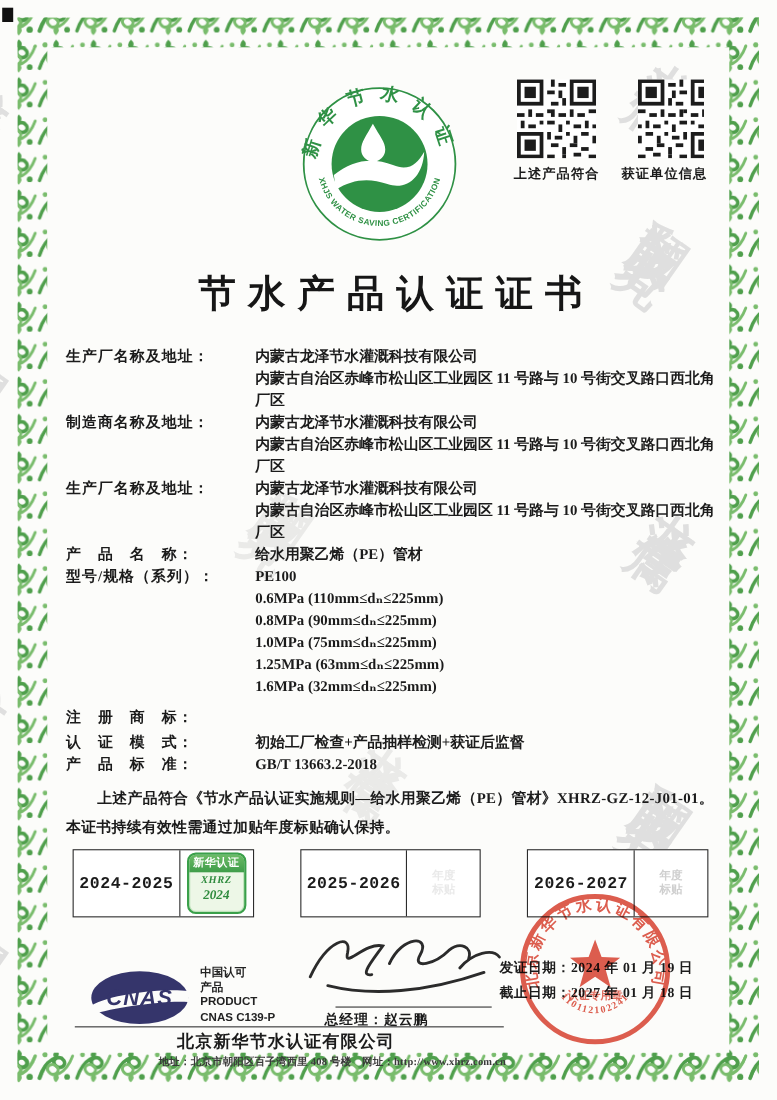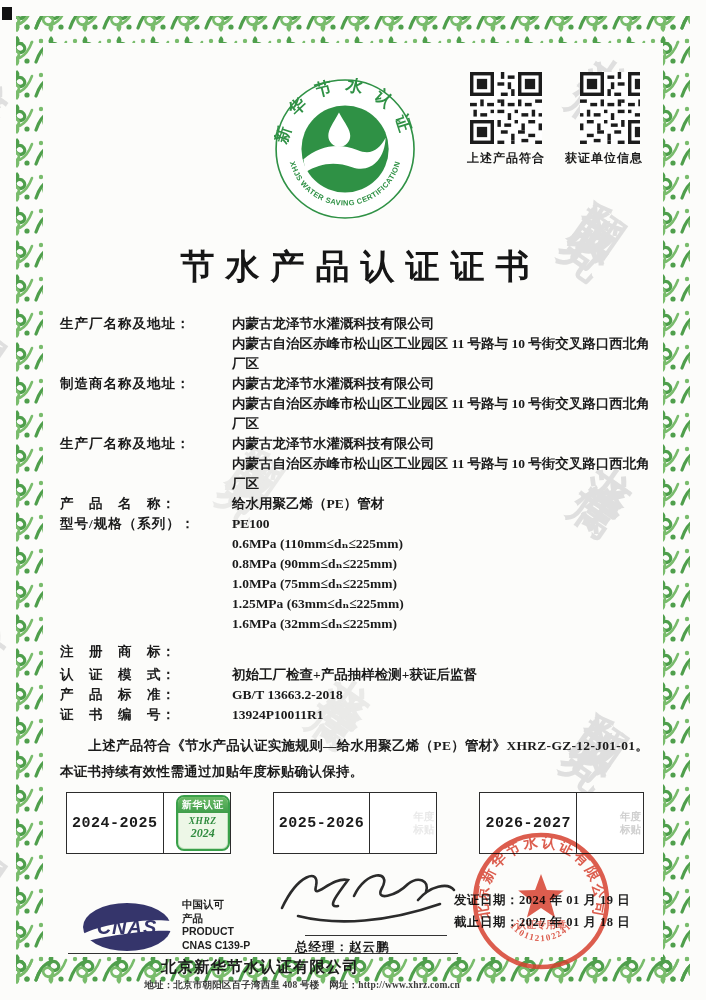--- a/index.html
+++ b/index.html
@@ -42,21 +42,21 @@
   .statement{
     margin:8px 0 0; font-size:13.5px; font-weight:700; line-height:26px;
     text-indent:2.1em; letter-spacing:.3px;
   }
   
   .years{margin-top:7px; display:flex; gap:42px; padding:0 6px;}
   .ybox{flex:1; height:60px; border:1.5px solid #2c2c2c; display:flex; background:#fff;}
   .yb-left{flex:1.45; display:flex; align-items:center; justify-content:center;
     font-weight:700; font-size:15px; letter-spacing:.5px;
     font-family:Liberation Mono, monospace;}
-  .yb-right{flex:1; border-left:1.5px solid #2c2c2c; display:flex; align-items:center; justify-content:flex-end; position:relative;}
+  .yb-right{flex:1; border-left:1.5px solid #2c2c2c; display:flex; align-items:center; justify-content:center; position:relative;}
   .sticker{
     width:50px; height:52px; border:2px solid #3aa04a; border-radius:8px;
     background:#edf7e7; box-shadow:0 0 0 1px #bfe3bb inset;
     display:flex; flex-direction:column; align-items:center; overflow:hidden;
   }
   .sticker-top{width:100%; text-align:center; background:linear-gradient(#6cbb67,#3f9d4a);
     color:#fff; font-weight:700; font-size:10px; line-height:16px; letter-spacing:.5px;
     font-family:"Liberation Sans","DejaVu Sans",sans-serif;}
   .sticker-code{margin-top:3px; font-style:italic; font-weight:700; font-size:9.5px; color:#2f8b3e; letter-spacing:.5px;}
   .sticker-year{font-style:italic; font-weight:800; font-size:12px; color:#2f8b3e;}
@@ -258,26 +258,20 @@
         <span class="fval">
           <span class="vline">初始工厂检查+产品抽样检测+获证后监督</span>
         </span>
       </div>
       <div class="frow">
         <span class="flabel">产　品　标　准：</span>
         <span class="fval">
           <span class="vline">GB/T 13663.2-2018</span>
         </span>
       </div>
-      <div class="frow">
-        <span class="flabel">证　书　编　号：</span>
-        <span class="fval">
-          <span class="vline">13924P10011R1</span>
-        </span>
-      </div>
     </div>
 
     <p class="statement">上述产品符合《节水产品认证实施规则—给水用聚乙烯（PE）管材》XHRZ-GZ-12-J01-01。本证书持续有效性需通过加贴年度标贴确认保持。</p>
 
     <div class="years">
       <div class="ybox">
         <div class="yb-left">2024-2025</div>
         <div class="yb-right">
           <div class="sticker">
             <div class="sticker-top">新华认证</div>

